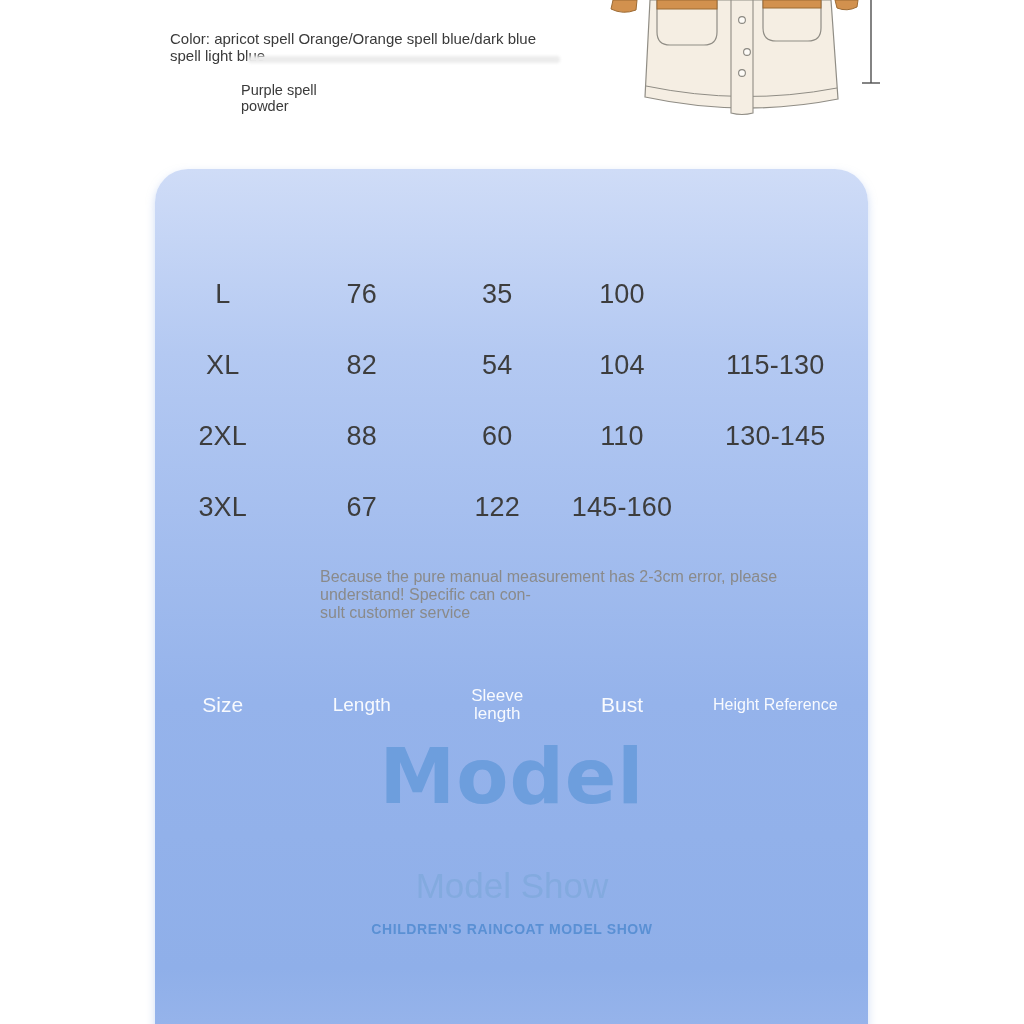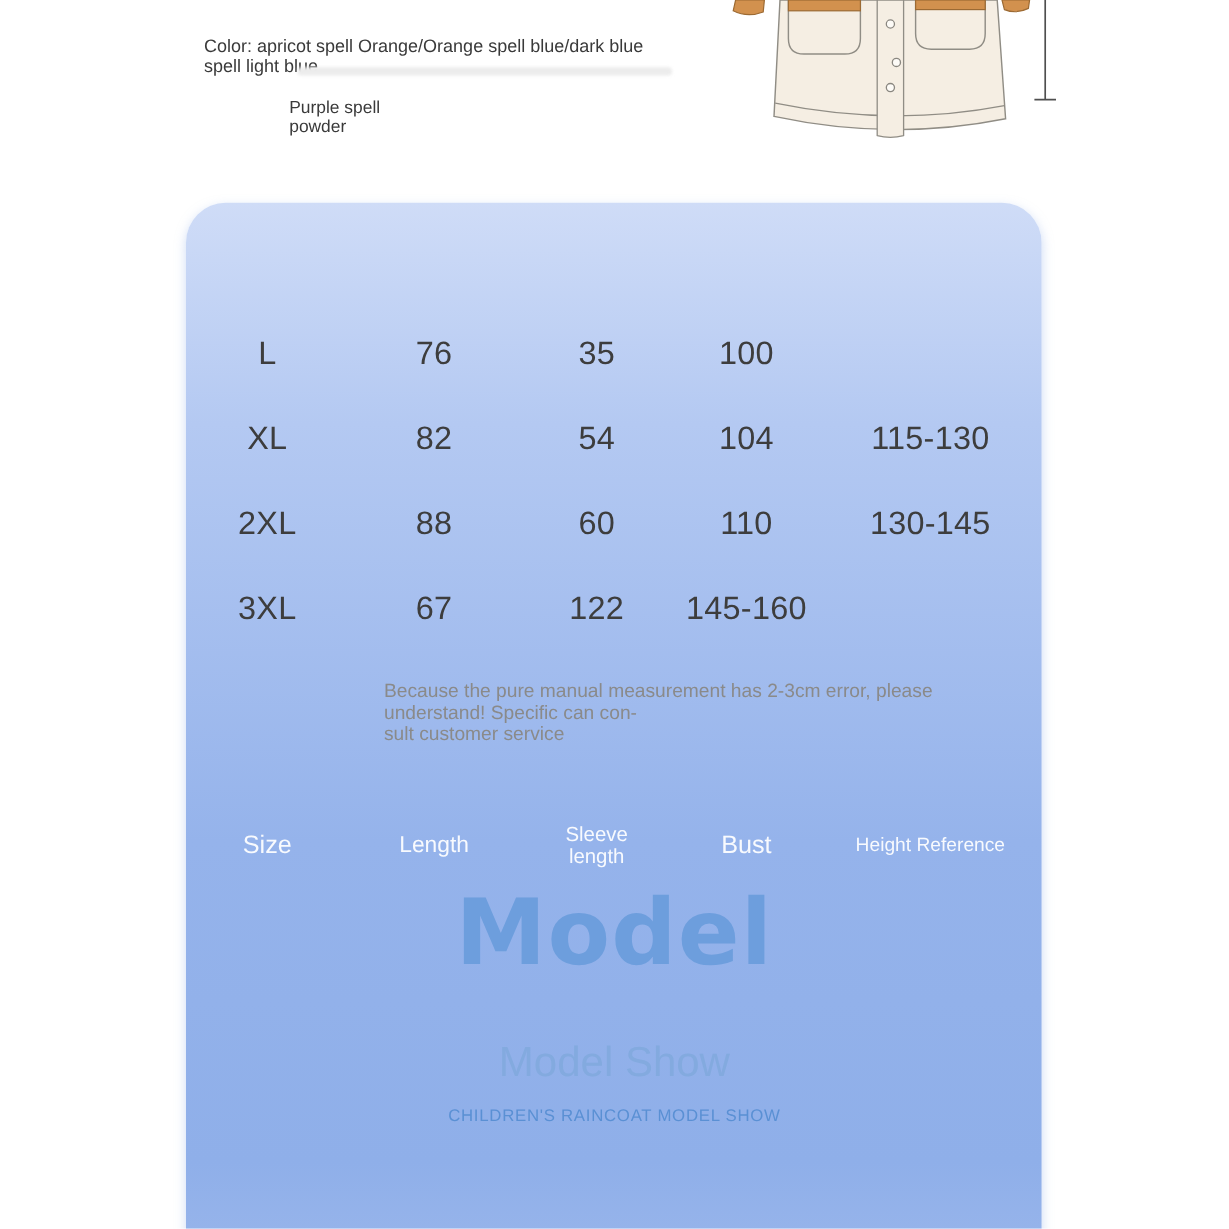--- a/index.html
+++ b/index.html
@@ -114,21 +114,21 @@
     text-align: center;
     font-size: 35px;
     color: #83aadf;
   }
   .model-caption {
     position: absolute;
     left: 0; top: 921px;
     width: 100%;
     text-align: center;
     font-size: 14px;
-    font-weight: 400;
+    font-weight: 700;
     letter-spacing: 0.6px;
     color: #5a90d4;
   }
 </style>
 </head>
 <body>
 
 <div class="canvas">
 
   <div class="color-note">Color: apricot spell Orange/Orange spell blue/dark blue spell light blue</div>

